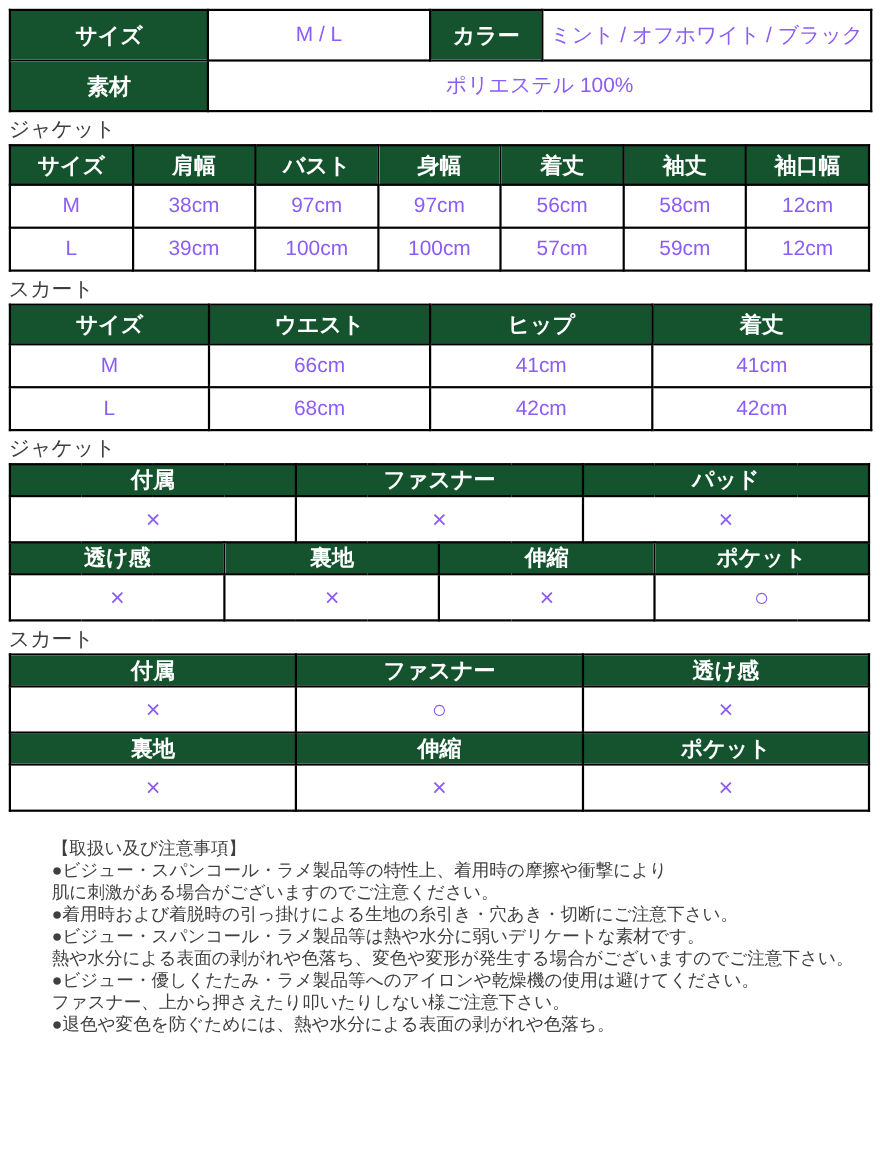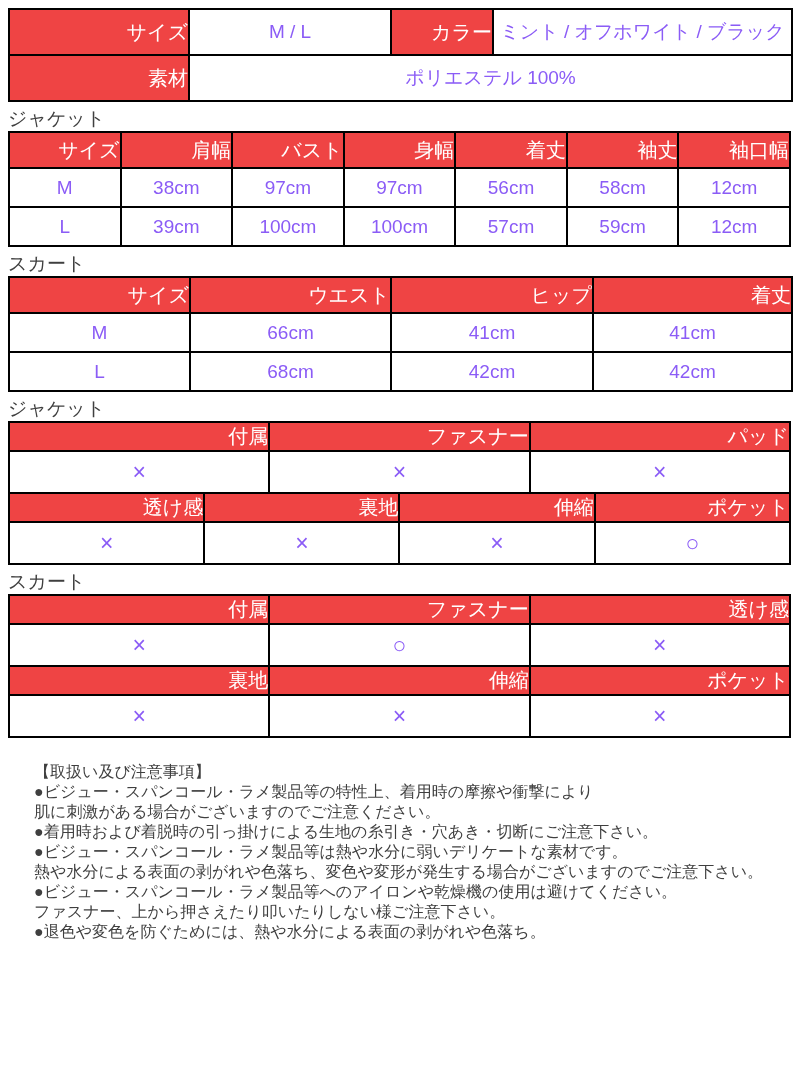--- a/index.html
+++ b/index.html
@@ -5,31 +5,31 @@
   html,body{margin:0;padding:0;background:#ffffff;}
   body{
     width:800px;height:1067px;
     font-family:"Liberation Sans","DejaVu Sans",sans-serif;
     color:#3f3f3f;
     -webkit-font-smoothing:antialiased;
   }
   .wrap{padding:8px 0 0 8px;}
   table{border-collapse:collapse;width:783px;table-layout:fixed;}
   th,td{border:2px solid #000;text-align:center;vertical-align:middle;overflow:hidden;padding:0;}
-  th{background:#ef4444;color:#ffffff;font-weight:normal;font-size:20px;text-align:right;}
+  th{background:#14532d;color:#ffffff;font-weight:bold;font-size:20px;}
   td{font-size:19px;color:#8b5cf6;}
   .top-table tr{height:46px;}
   .top-table td{font-size:19px;}
   .size-table .hrow{height:36px;}
   .size-table .drow{height:39px;}
   .detail-table .hrow{height:16px;}
   .detail-table .drow{height:42px;}
   .detail-table .drow td{font-size:23px;}
   .section-label{font-size:19px;line-height:19px;color:#3f3f3f;margin:7px 0 3px 0;}
-  .notes{margin:24px 0 0 26px;font-size:16px;line-height:20px;color:#3f3f3f;white-space:nowrap;}
+  .notes{margin:24px 0 0 39px;font-size:16px;line-height:20px;color:#3f3f3f;white-space:nowrap;}
   .notes div{height:20px;}
 </style>
 </head>
 <body>
 
 <div class="wrap">
 
   <table class="top-table">
     <colgroup>
         <col style="width:180px">
@@ -171,18 +171,18 @@
   </tbody>
     </table>
 
   <div class="notes">
     <div>【取扱い及び注意事項】</div>
     <div>●ビジュー・スパンコール・ラメ製品等の特性上、着用時の摩擦や衝撃により</div>
     <div>肌に刺激がある場合がございますのでご注意ください。</div>
     <div>●着用時および着脱時の引っ掛けによる生地の糸引き・穴あき・切断にご注意下さい。</div>
     <div>●ビジュー・スパンコール・ラメ製品等は熱や水分に弱いデリケートな素材です。</div>
     <div>熱や水分による表面の剥がれや色落ち、変色や変形が発生する場合がございますのでご注意下さい。</div>
-    <div>●ビジュー・スパンコール・ラメ製品等へのアイロンや乾燥機の使用は避けてください。</div>
+    <div>●ビジュー・優しくたたみ・ラメ製品等へのアイロンや乾燥機の使用は避けてください。</div>
     <div>ファスナー、上から押さえたり叩いたりしない様ご注意下さい。</div>
     <div>●退色や変色を防ぐためには、熱や水分による表面の剥がれや色落ち。</div>
   </div>
 
 </div>
 
 </body></html>

